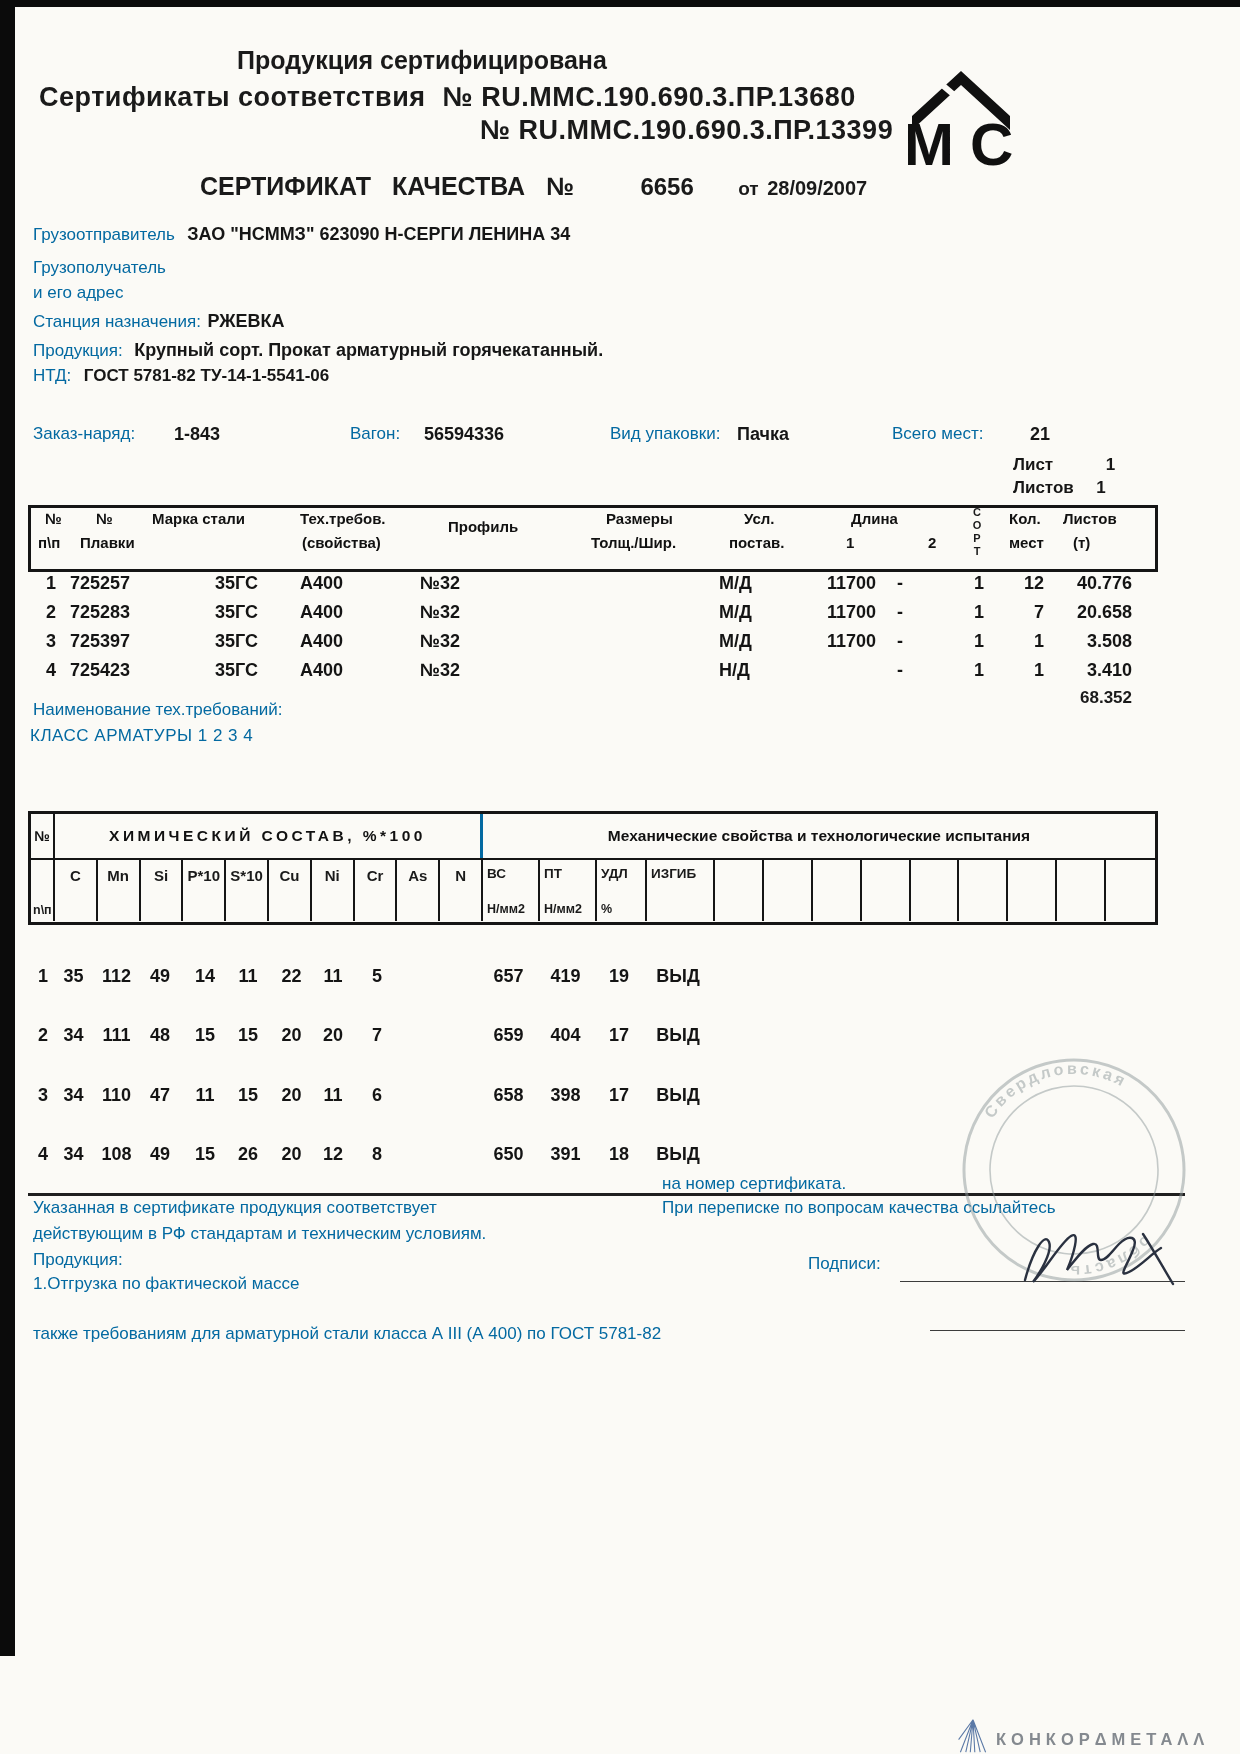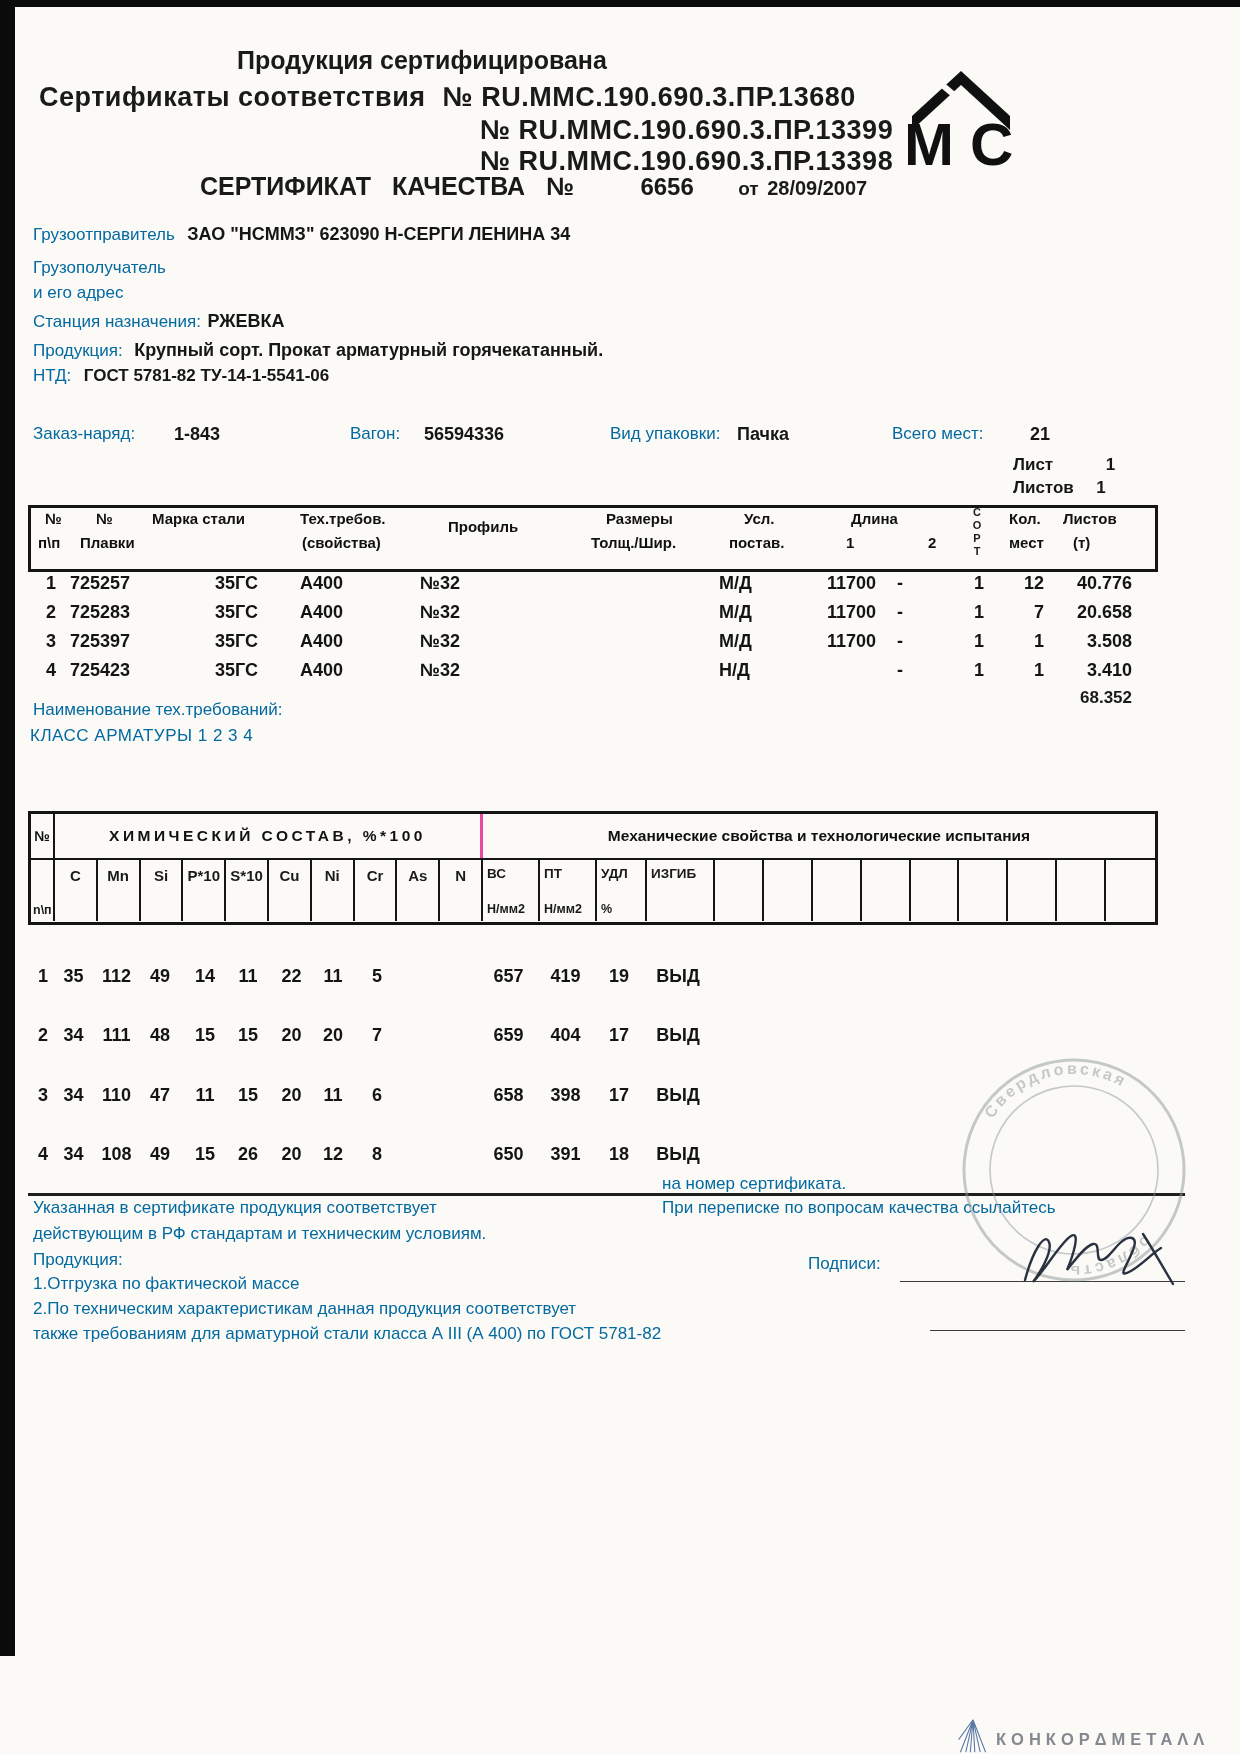--- a/index.html
+++ b/index.html
@@ -33,21 +33,20 @@
   <div class="edge" style="left:0;top:0;width:1240px;height:7px"></div>
   <div class="edge" style="left:0;top:0;width:15px;height:1656px"></div>
 
   <div class="t b" style="left:237px;top:46px;font-size:25px">Продукция сертифицирована</div>
 
   <div class="t b" style="left:39px;top:82px;font-size:27px;letter-spacing:.5px">
     <span>Сертификаты соответствия</span>
     <span style="margin-left:9px">№ RU.MMC.190.690.3.ПР.13680</span>
   </div>
   <div class="t b" style="left:480px;top:115px;font-size:27px;letter-spacing:.5px">№ RU.MMC.190.690.3.ПР.13399</div>
-  <div class="t b" style="left:480px;top:146px;font-size:27px;letter-spacing:.5px">№ RU.MMC.190.690.3.ПР.13398</div>
 
   <svg style="position:absolute;left:898px;top:64px" width="126" height="106" viewBox="0 0 126 106">
     <polygon points="14,52 63,7 112,52 112,66 63,21 14,66" fill="#101010"></polygon>
     <text x="6" y="101" font-size="60" font-weight="700" fill="#101010">М</text>
     <text x="72" y="101" font-size="60" font-weight="700" fill="#101010">С</text>
     <line x1="36" y1="14" x2="88" y2="58" stroke="#fbfaf6" stroke-width="6"></line>
   </svg>
 
   <div class="t" style="left:200px;top:172px">
     <span class="b" style="font-size:25px;word-spacing:14px">СЕРТИФИКАТ  КАЧЕСТВА  №</span>
@@ -173,21 +172,21 @@
     <span class="mv rgt" style="left:1058px;width:74px">3.410</span>
   </div>
 
   <div class="t rgt" style="left:1058px;top:688px;width:74px;font-size:17px;font-weight:700">68.352</div>
   <div class="t lbl" style="left:33px;top:700px">Наименование тех.требований:</div>
   <div class="t lbl" style="left:30px;top:726px;letter-spacing:.5px">КЛАСС АРМАТУРЫ 1 2 3 4</div>
 
   <div class="box" style="left:28px;top:811px;width:1130px;height:114px">
     <div style="display:grid;grid-template-columns:24px 428px 1fr;height:44px;border-bottom:2.5px solid #151515">
       <div class="cc bR" style="font-size:14px">№</div>
-      <div class="cc" style="border-right:3px solid #ec4899;font-size:15.5px;letter-spacing:3.5px">ХИМИЧЕСКИЙ СОСТАВ, %*100</div>
+      <div class="cc" style="border-right:3px solid #0369a1;font-size:15.5px;letter-spacing:3.5px">ХИМИЧЕСКИЙ СОСТАВ, %*100</div>
       <div class="cc" style="font-size:15.5px">Механические свойства  и технологические испытания</div>
     </div>
     <div style="display:grid;grid-template-columns:24px repeat(10,42.8px) 57px 57px 50px 68px repeat(9,1fr);height:61px">
       <div class="bR" style="display:flex;align-items:flex-end;padding:0 0 4px 2px;font-size:12.5px;font-weight:700">n\п</div>
       <div class="bR ecell">C</div>
       <div class="bR ecell">Mn</div>
       <div class="bR ecell">Si</div>
       <div class="bR ecell">P*10</div>
       <div class="bR ecell">S*10</div>
       <div class="bR ecell">Cu</div>
@@ -288,21 +287,20 @@
     <span class="mv ctr" style="left:594px;width:50px">18</span>
     <span class="mv ctr" style="left:644px;width:68px">ВЫД</span>
   </div>
 
   <div class="rule" style="left:28px;top:1193px;width:1157px;height:2.5px"></div>
 
   <div class="t lbl" style="left:33px;top:1198px">Указанная в сертификате продукция соответствует</div>
   <div class="t lbl" style="left:33px;top:1224px">действующим в РФ стандартам и техническим условиям.</div>
   <div class="t lbl" style="left:33px;top:1250px">Продукция:</div>
   <div class="t lbl" style="left:33px;top:1274px">1.Отгрузка по фактической массе</div>
-  <div class="t lbl" style="left:33px;top:1299px">2.По техническим характеристикам данная продукция соответствует</div>
   <div class="t lbl" style="left:33px;top:1324px">также требованиям для арматурной стали класса А III (А 400) по ГОСТ 5781-82</div>
 
   <div class="t lbl" style="left:662px;top:1198px">При переписке по вопросам качества ссылайтесь</div>
   <div class="t lbl" style="left:662px;top:1174px">на номер сертификата.</div>
   <div class="t lbl" style="left:808px;top:1254px">Подписи:</div>
   <div class="sig-line" style="left:900px;top:1281px;width:285px"></div>
   <div class="sig-line" style="left:930px;top:1330px;width:255px"></div>
 
   <svg style="position:absolute;left:952px;top:1048px;opacity:.5" width="245" height="245" viewBox="0 0 245 245">
     <g transform="rotate(-15 122 122)" fill="none">

